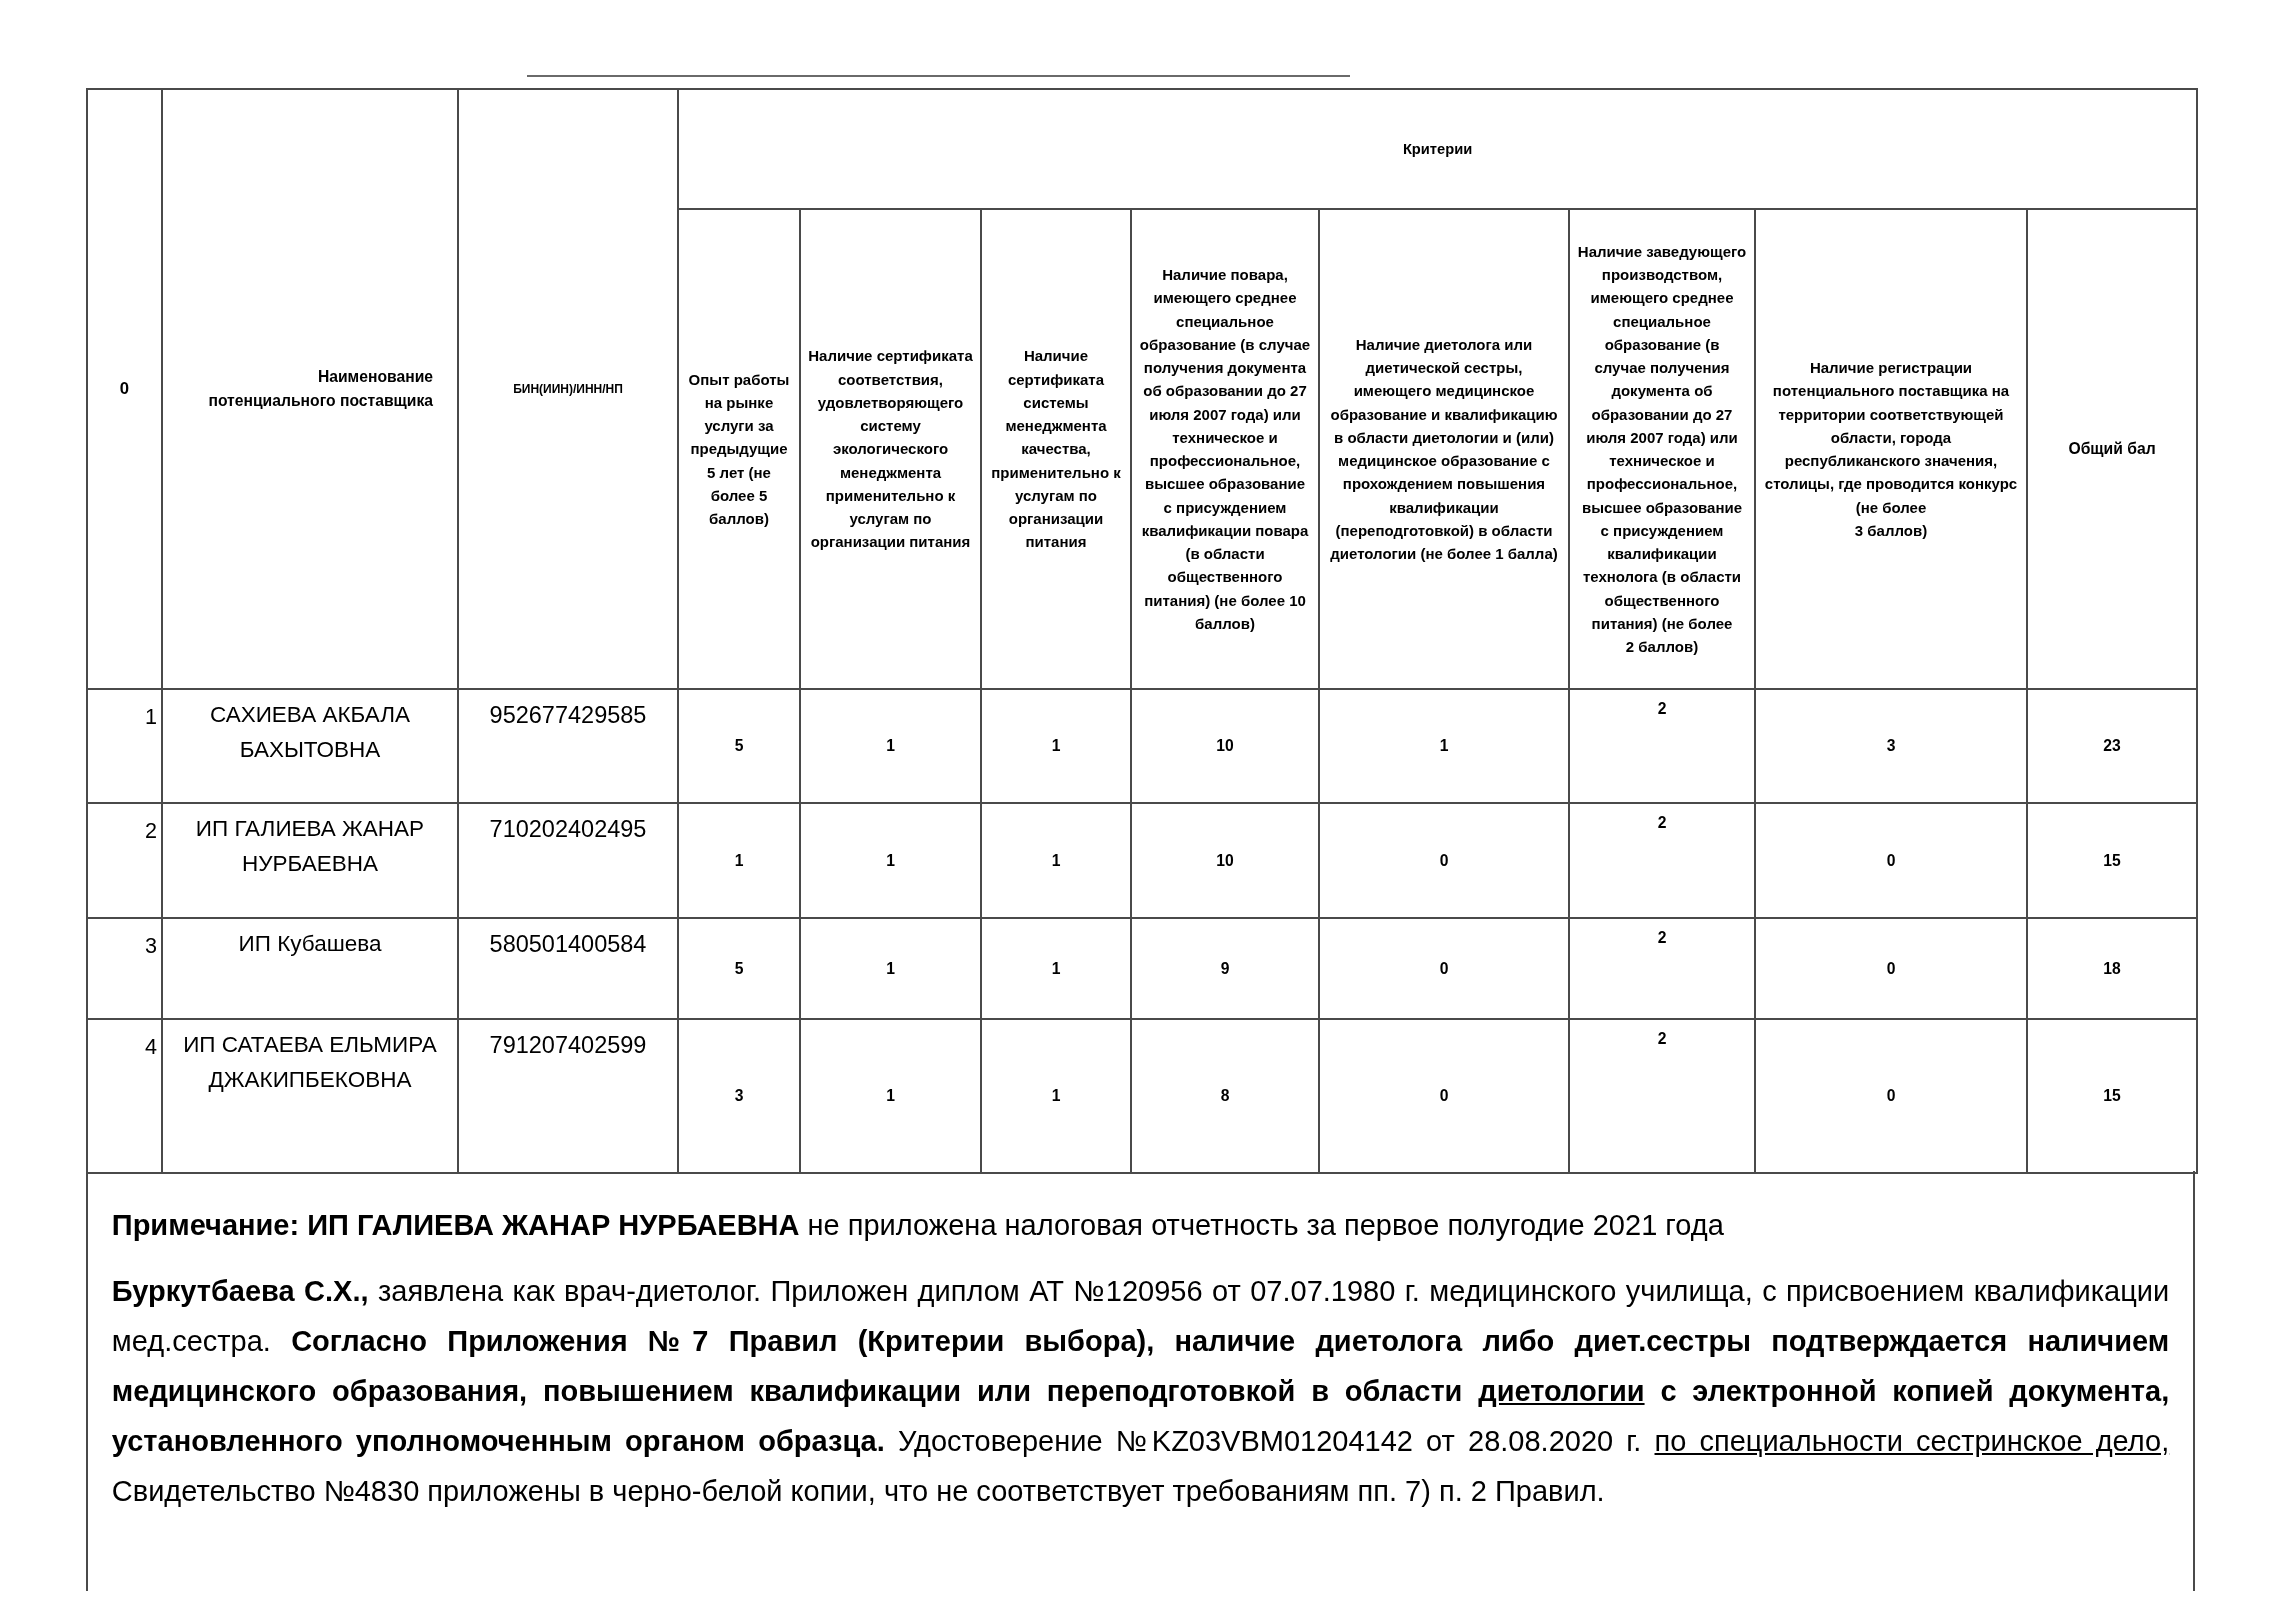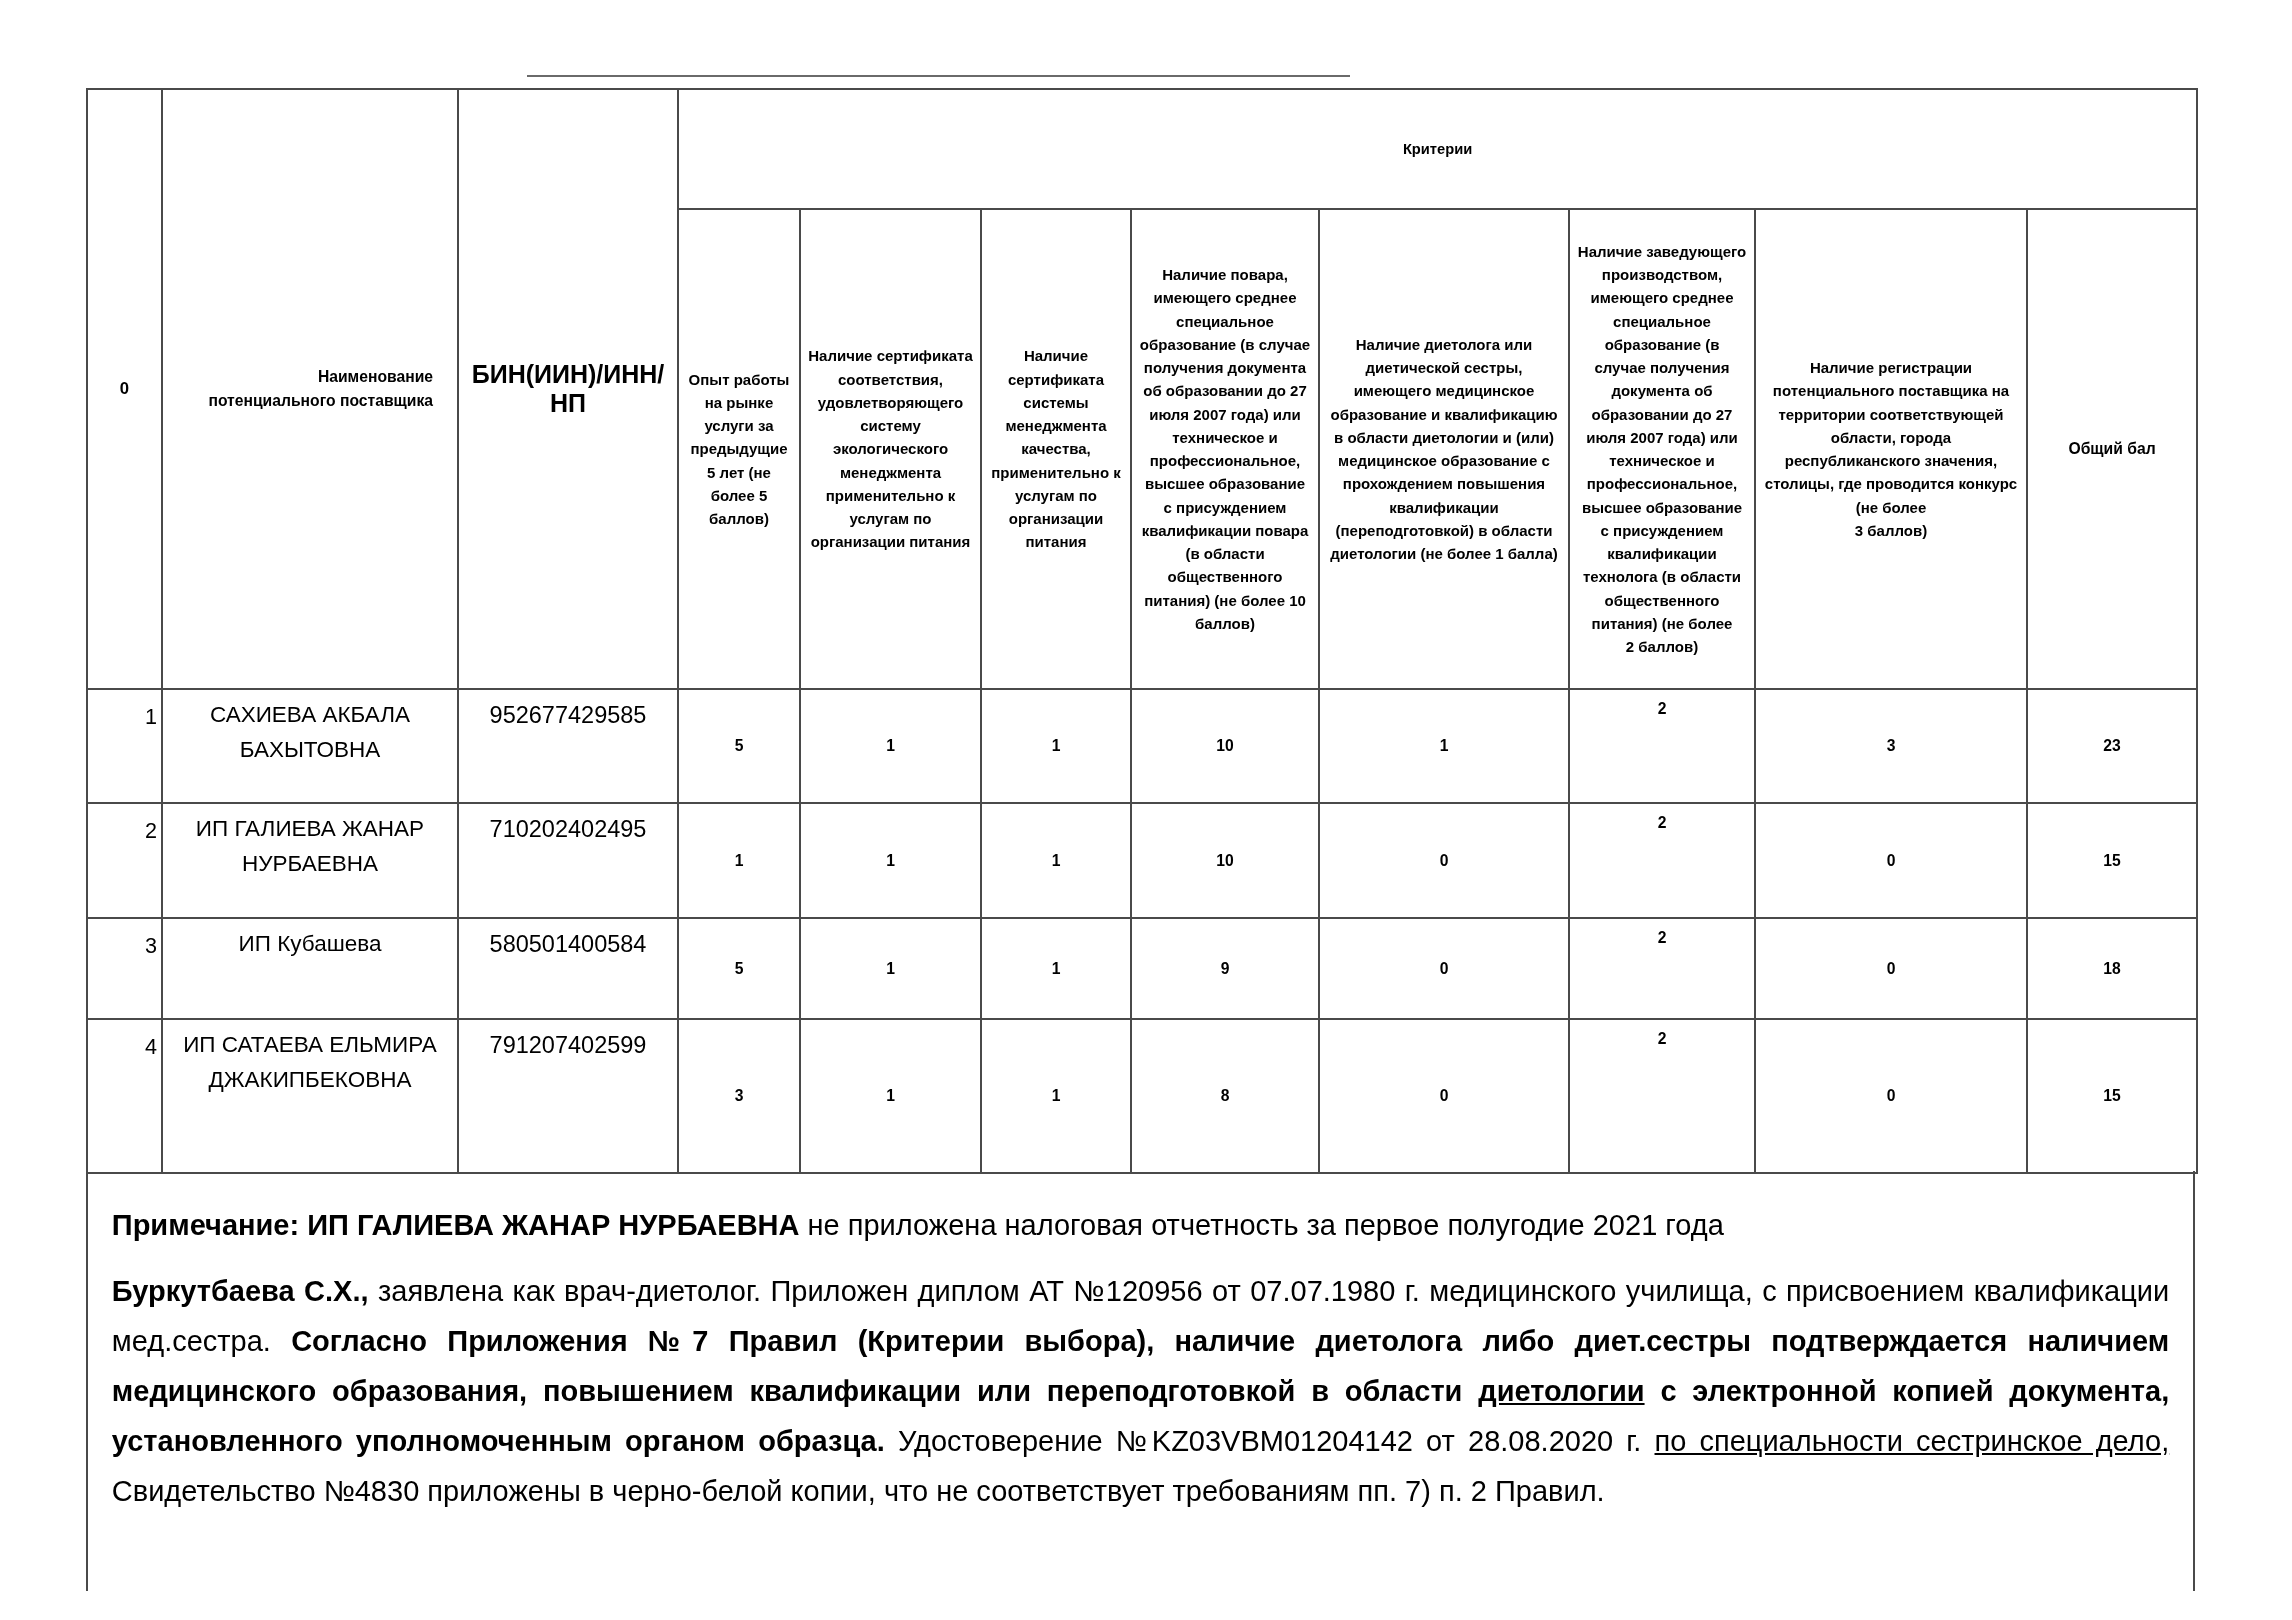--- a/index.html
+++ b/index.html
@@ -32,21 +32,21 @@
   tr.dr1{height:114px;}
   tr.dr2{height:115px;}
   tr.dr3{height:101px;}
   tr.dr4{height:154px;}
 
   .h-group{
     font-weight:bold;font-size:14.7px;text-align:center;vertical-align:middle;margin-top:34px;
   }
   .h-no{font-weight:bold;font-size:16.7px;text-align:center;vertical-align:middle;}
   .h-name{font-weight:bold;font-size:15.7px;line-height:1.5;text-align:right;vertical-align:middle;padding:0 24px;}
-  .h-bin{font-weight:bold;font-size:25px;text-align:center;vertical-align:middle;}
+  .h-bin{font-weight:bold;font-size:12px;text-align:center;vertical-align:middle;}
   .h-crit{
     font-weight:bold;font-size:15px;line-height:1.55;
     text-align:center;vertical-align:middle;
     padding:3.9px 6.9px;white-space:pre-line;
   }
   .h-total{font-weight:bold;font-size:15.7px;text-align:center;vertical-align:middle;border-radius:11px;}
 
   .d-no{font-size:21.6px;text-align:right;vertical-align:top;padding:13.7px 3.9px 0 0;}
   .d-name{font-size:22.5px;line-height:1.55;text-align:center;vertical-align:top;padding:7.8px 19.6px 0 19.6px;margin-left:28px;}
   .d-bin{font-size:23.5px;text-align:center;vertical-align:top;padding:11.8px 0 0 0;}

